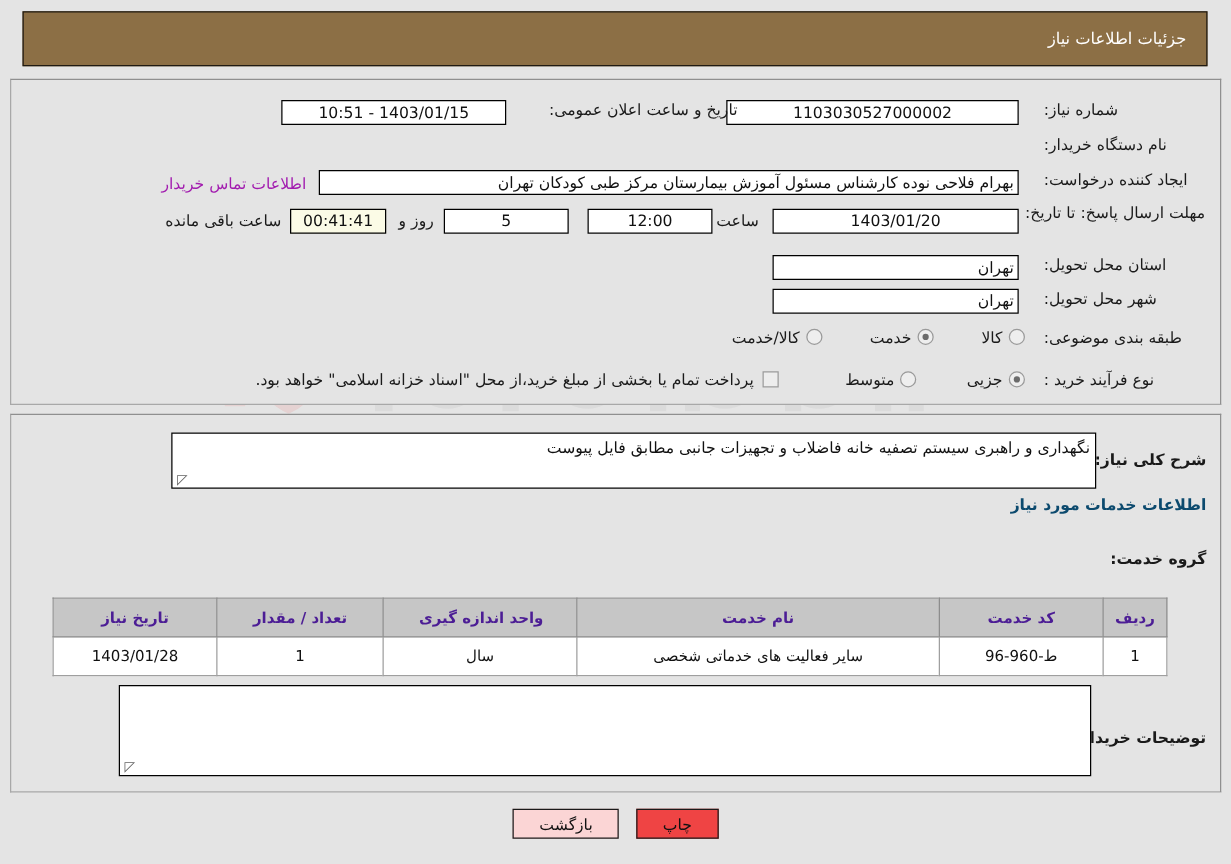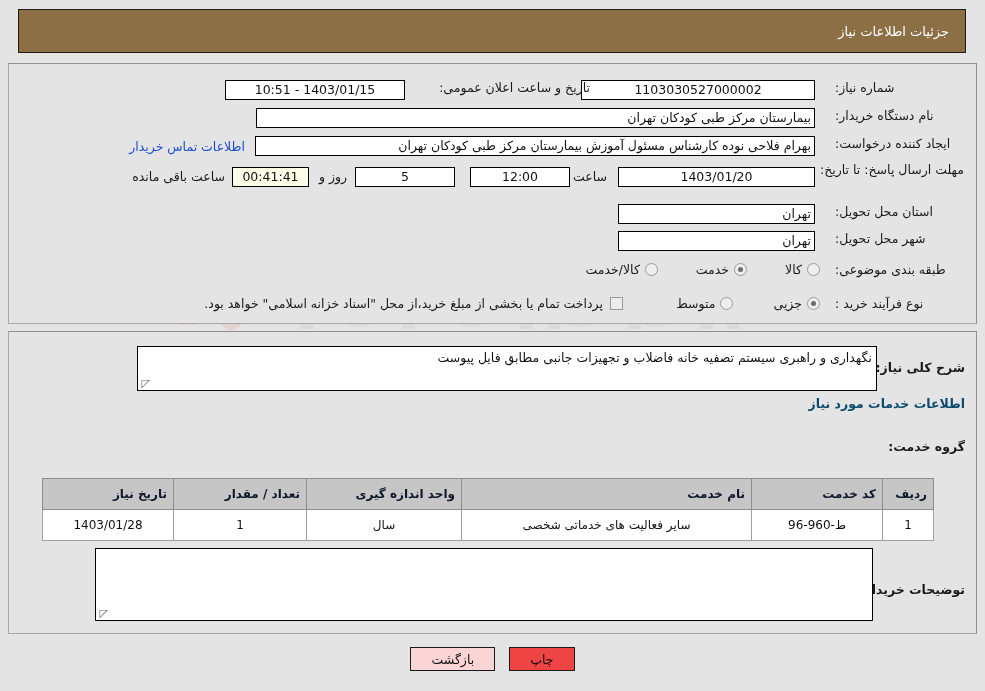--- a/index.html
+++ b/index.html
@@ -95,21 +95,21 @@
     direction: rtl;
     overflow: hidden;
     text-overflow: clip;
   }
   .fld.center { text-align: center; }
   .fld.right  { text-align: right; }
   .fld.timer  { background: #fbfbe6; text-align: center; }
 
   
   a.blue-link {
-    color: #1d4ed8;
+    color: #a21caf;
     font-size: 12.5px;
     text-decoration: none;
     white-space: nowrap;
     cursor: pointer;
     text-align: right;
   }
 
   
   .radio {
     display: inline-block;
@@ -181,25 +181,25 @@
   table.grid {
     border-collapse: collapse;
     width: 100%;
     background: #fff;
     font-size: 12px;
     direction: rtl;
   }
   table.grid th {
     background: #c6c6c6;
     border: 1px solid #8d8d8d;
-    color: #0f172a;
+    color: #4c1d95;
     font-weight: bold;
     height: 26px;
     padding: 2px 6px;
-    text-align: right;
+    text-align: center;
     white-space: nowrap;
     margin-top: 24px;
   }
   table.grid td {
     border: 1px solid #9f9f9f;
     background: #fff;
     color: #111;
     height: 26px;
     padding: 2px 6px;
     text-align: center;
@@ -272,21 +272,20 @@
   <div class="fld center" style="position:absolute; right:170px; top:80px; width:234px; z-index:3;">1103030527000002</div>
 
   <div class="frow" style="right:395px; top:80px;">
     <span class="lbl2">تاریخ و ساعت اعلان عمومی:</span>
   </div>
   <div class="fld center" style="position:absolute; right:580px; top:80px; width:180px; z-index:3;">1403/01/15 - 10:51</div>
 
   <div class="frow" style="right:20px; top:108px;">
     <span class="lbl" style="width:130px; text-align:left;">نام دستگاه خریدار:</span>
   </div>
-  <div class="fld right" style="position:absolute; right:170px; top:108px; width:559px; z-index:3;">بیمارستان مرکز طبی کودکان تهران</div>
 
   <div class="frow" style="right:20px; top:136px;">
     <span class="lbl" style="width:130px; text-align:left;">ایجاد کننده درخواست:</span>
   </div>
   <div class="fld right" style="position:absolute; right:170px; top:136px; width:560px; z-index:3;">بهرام فلاحی نوده کارشناس مسئول آموزش بیمارستان مرکز طبی کودکان تهران</div>
   <a class="blue-link" style="position:absolute; right:740px; top:139px; z-index:3;">اطلاعات تماس خریدار</a>
 
   <div class="frow" style="right:20px; top:163px; width:145px;">
     <span class="lbl" style="width:145px; text-align:left; white-space:normal; line-height:14px;">مهلت ارسال پاسخ: تا تاریخ:</span>
   </div>

